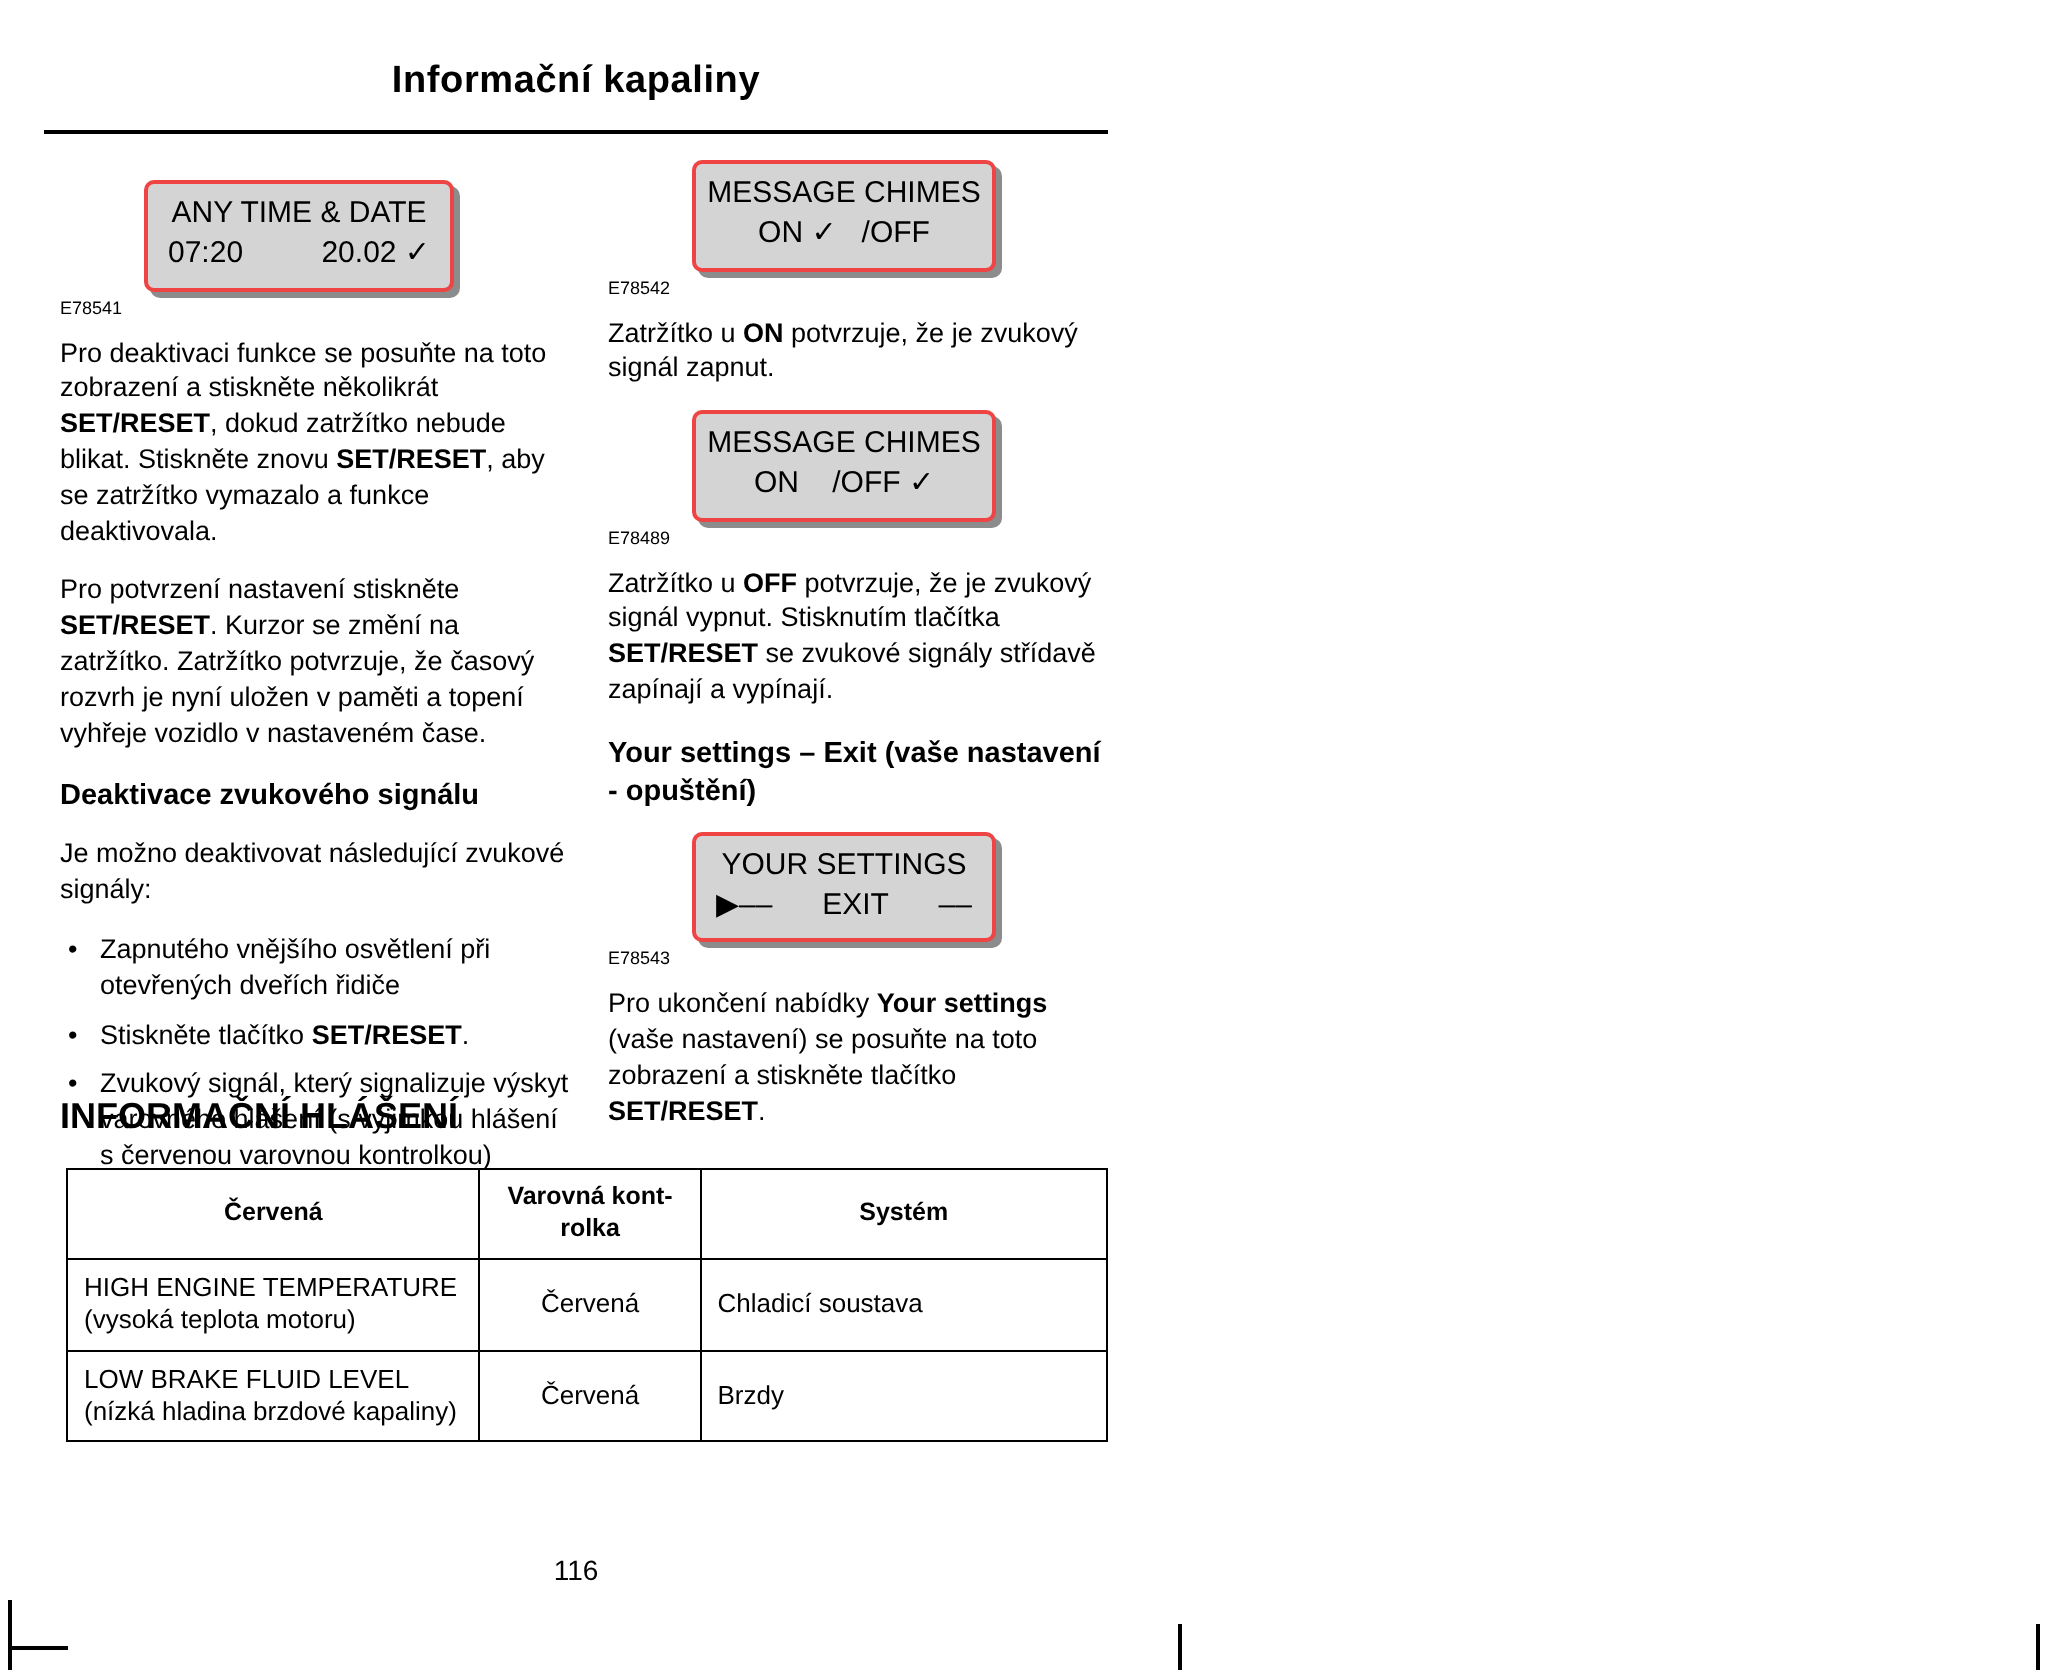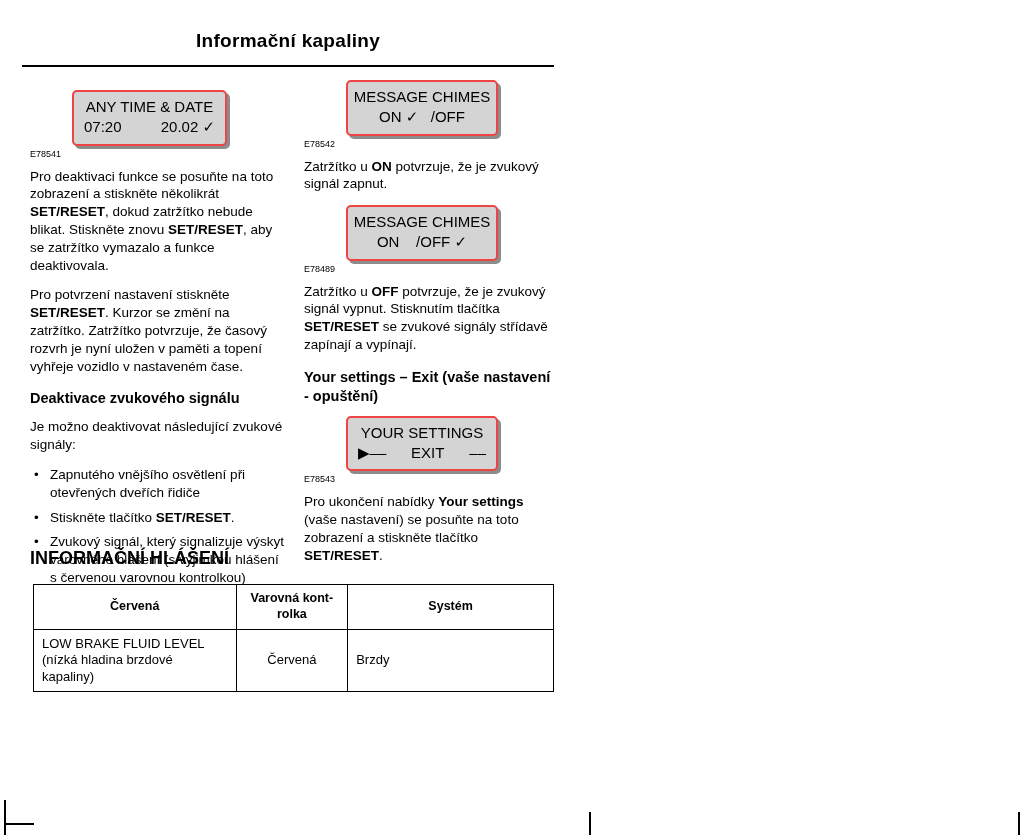--- a/index.html
+++ b/index.html
@@ -255,26 +255,32 @@
   <table class="msg-table">
     <thead>
       <tr>
         <th class="col-a">Červená</th>
         <th class="col-b">Varovná kont-<br>rolka</th>
         <th class="col-c">Systém</th>
       </tr>
     </thead>
     <tbody>
       <tr>
+        <td>HIGH ENGINE TEMPERATURE<br>(vysoká teplota motoru)</td>
+        <td class="center">Červená</td>
+        <td>Chladicí soustava</td>
+      </tr>
+      <tr>
         <td>LOW BRAKE FLUID LEVEL<br>(nízká hladina brzdové kapaliny)</td>
         <td class="center">Červená</td>
         <td>Brzdy</td>
       </tr>
     </tbody>
   </table>
 
+  <div class="page-number">116</div>
 
   <div class="crop crop-bl-v"></div>
   <div class="crop crop-bl-h"></div>
   <div class="crop crop-bm"></div>
   <div class="crop crop-br"></div>
 
 </div>
 
 </body></html>

